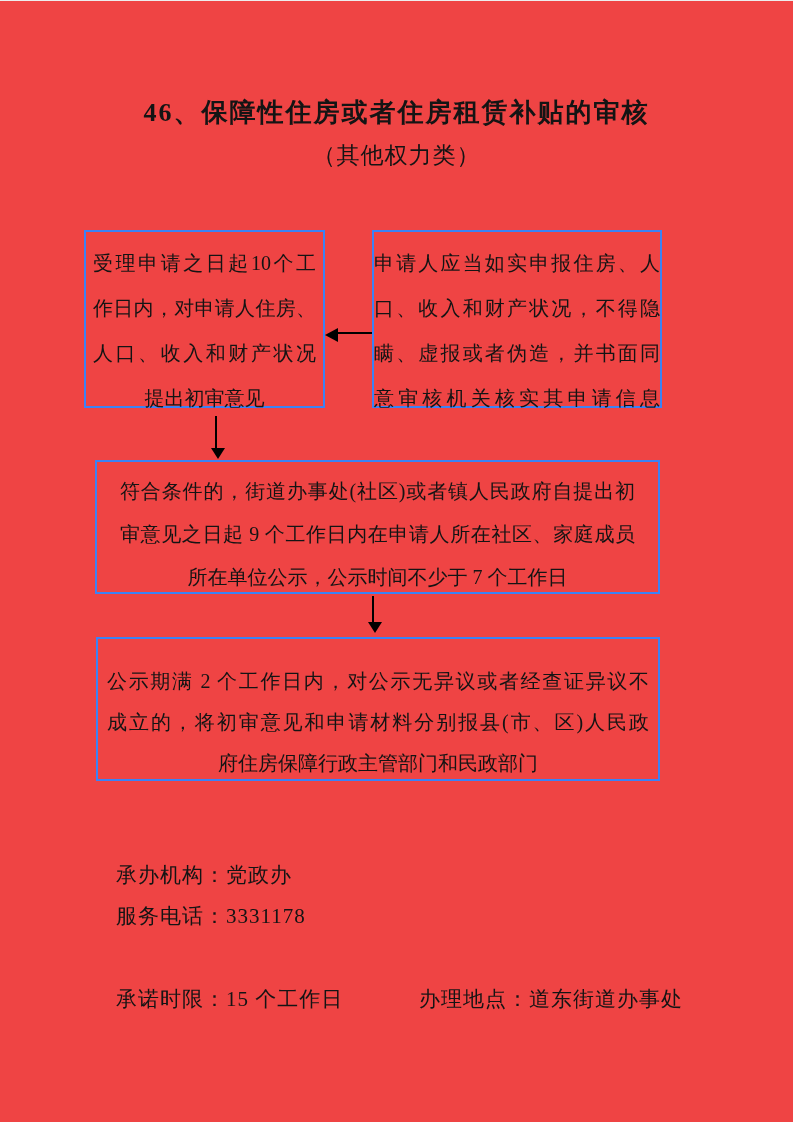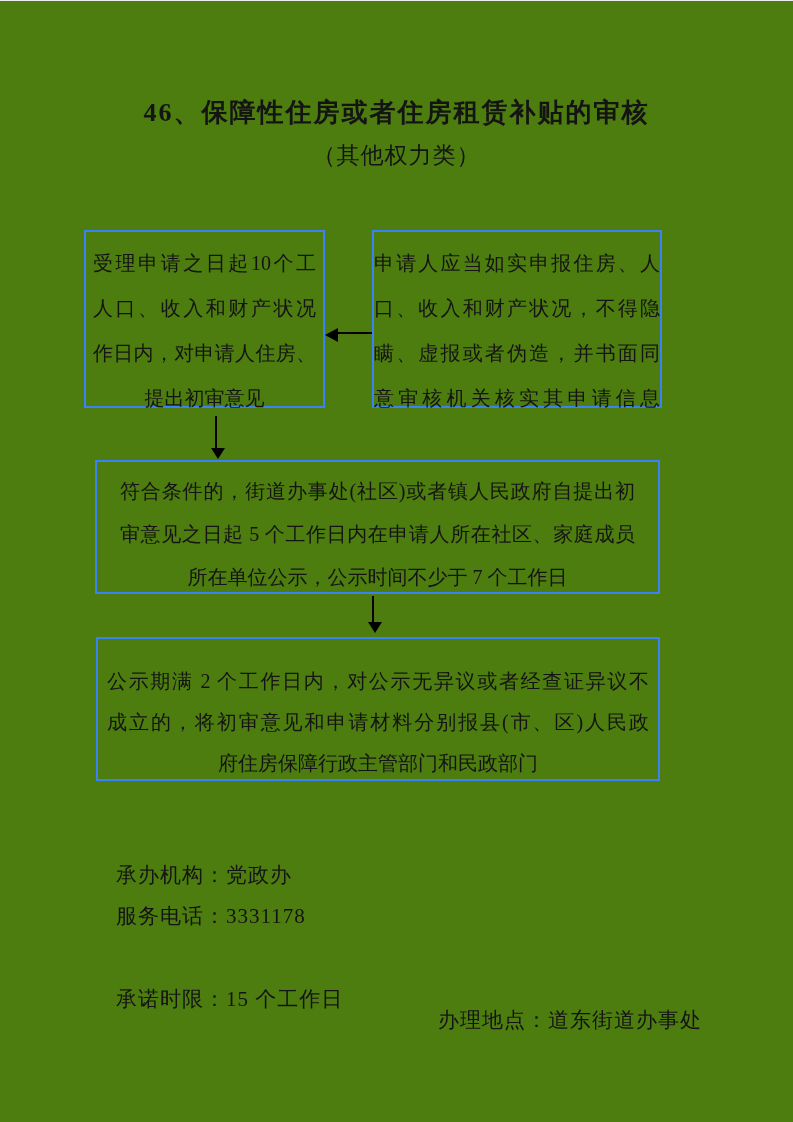--- a/index.html
+++ b/index.html
@@ -1,20 +1,20 @@
 <!DOCTYPE html>
 <html><head>
 <meta charset="utf-8">
 <style>
   html, body { margin: 0; padding: 0; background: #ffffff; }
   .page {
     position: relative;
     width: 793px;
     height: 1122px;
-    background: #4d7c0f;
+    background: #ef4444;
     font-family: "Liberation Serif", "DejaVu Serif", serif;
     color: #141414;
     overflow: hidden;
   }
   .page-top-edge {
     position: absolute; top: 0; left: 0; right: 0; height: 1px;
     background: #ededed;
   }
   .title {
     position: absolute; top: 95px; left: 0; width: 100%;
@@ -67,48 +67,48 @@
 
   .frow {
     position: absolute; left: 116px;
     font-size: 21px; line-height: 30px; white-space: nowrap;
     letter-spacing: 1px;
   }
   .f1 { top: 860px; }
   .f2 { top: 901px; }
   .f3 { top: 943px; }
   .f4 { top: 984px; width: 620px; }
-  .loc { position: absolute; left: 322px; top: 0; white-space: nowrap; margin-top: 21px; }
+  .loc { position: absolute; left: 303px; top: 0; white-space: nowrap; }
 </style>
 </head>
 <body>
 
 <div class="page">
   <div class="page-top-edge"></div>
 
   <div class="title">46、保障性住房或者住房租赁补贴的审核</div>
   <div class="subtitle">（其他权力类）</div>
 
   <div class="box box1">
     <div class="line j">受理申请之日起10个工</div>
+    <div class="line j">作日内，对申请人住房、</div>
     <div class="line j">人口、收入和财产状况</div>
-    <div class="line j">作日内，对申请人住房、</div>
     <div class="line c">提出初审意见</div>
   </div>
 
   <div class="box box2">
     <div class="line j">申请人应当如实申报住房、人</div>
     <div class="line j">口、收入和财产状况，不得隐</div>
     <div class="line j">瞒、虚报或者伪造，并书面同</div>
     <div class="line j">意审核机关核实其申请信息</div>
   </div>
 
   <div class="box box3">
     <div class="line j">符合条件的，街道办事处(社区)或者镇人民政府自提出初</div>
-    <div class="line j">审意见之日起 5 个工作日内在申请人所在社区、家庭成员</div>
+    <div class="line j">审意见之日起 9 个工作日内在申请人所在社区、家庭成员</div>
     <div class="line c">所在单位公示，公示时间不少于 7 个工作日</div>
   </div>
 
   <div class="box box4">
     <div class="line j">公示期满 2 个工作日内，对公示无异议或者经查证异议不</div>
     <div class="line j">成立的，将初审意见和申请材料分别报县(市、区)人民政</div>
     <div class="line c">府住房保障行政主管部门和民政部门</div>
   </div>
 
   <div class="arrow-h"></div>

